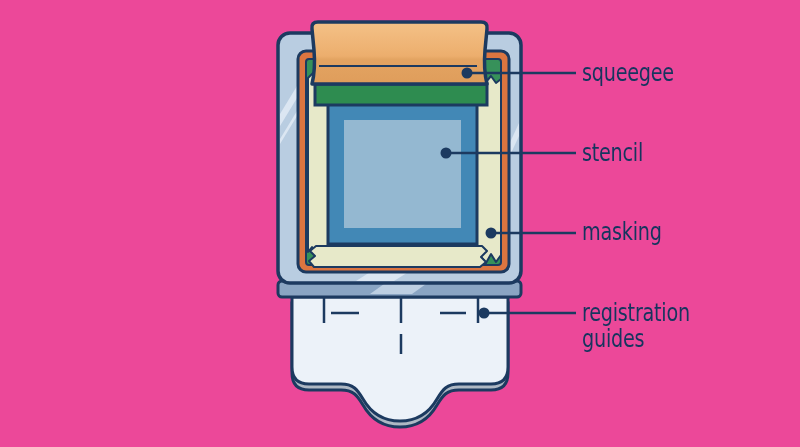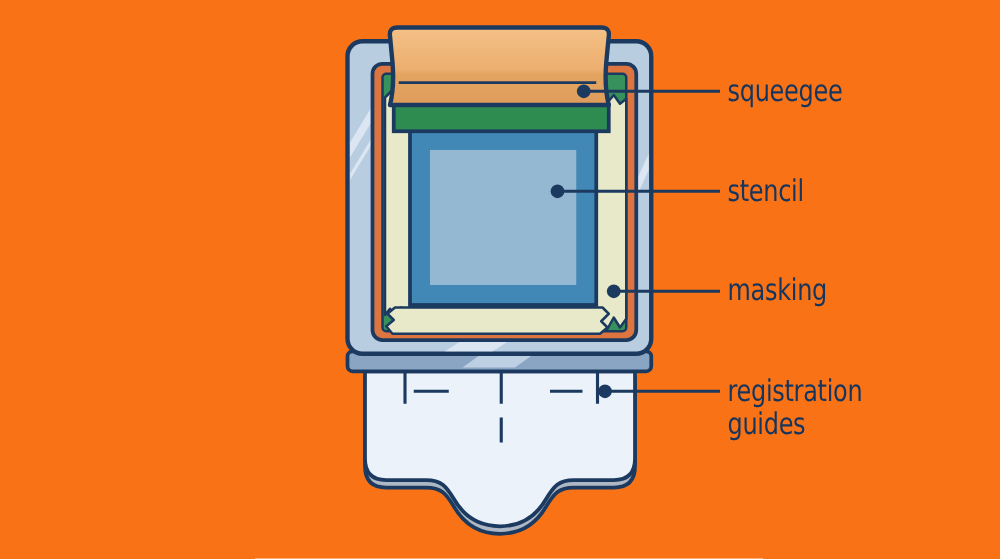--- a/index.html
+++ b/index.html
@@ -1,20 +1,20 @@
 <!DOCTYPE html>
 <html style="--outline: #1c3a60; --frame: #b9cde1; --frame-edge: #8aa5c3; --frame-highlight: #dbe6f2; --platen: #ecf2f9; --platen-rim: #aeb8c4; --orange-border: #dc7540; --mesh-green: #37915a; --ink-green: #2e8c50; --masking-tape: #e7e9c9; --stencil-border: #4288b6; --stencil-center: #94b8d1; --squeegee-light: #f4c187; --squeegee-dark: #df9d5b; --label-text: #15355e;"><head>
 <meta charset="utf-8">
 <style>
   html, body { margin: 0; padding: 0; background: #ffffff; }
   .canvas {
     position: relative;
     width: 800px;
     height: 447px;
-    background: #f97316;
+    background: #ec4899;
     overflow: hidden;
     font-family: "DejaVu Sans", sans-serif;
   }
   svg { position: absolute; left: 0; top: 0; }
   .label {
     position: absolute;
     left: 582px;
     color: var(--label-text, #15355e);
     font-size: 24px;
     line-height: 26px;

